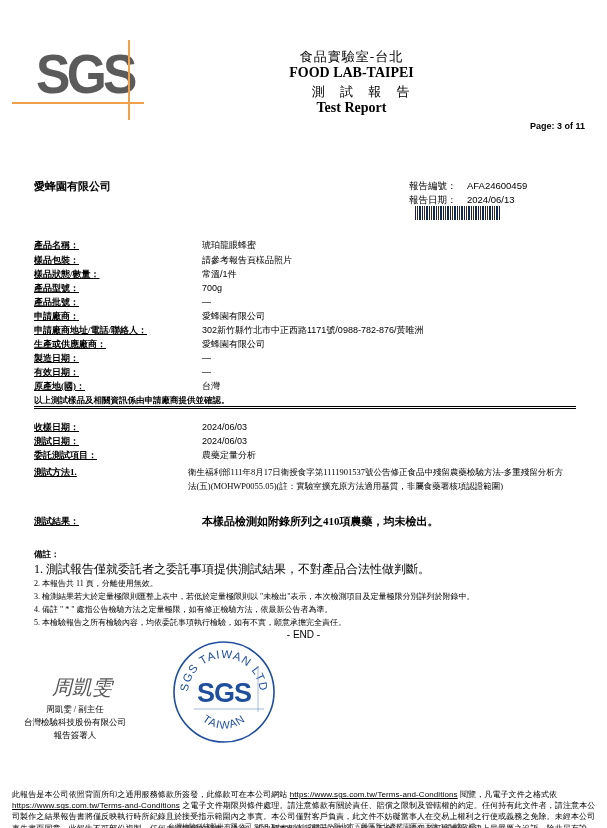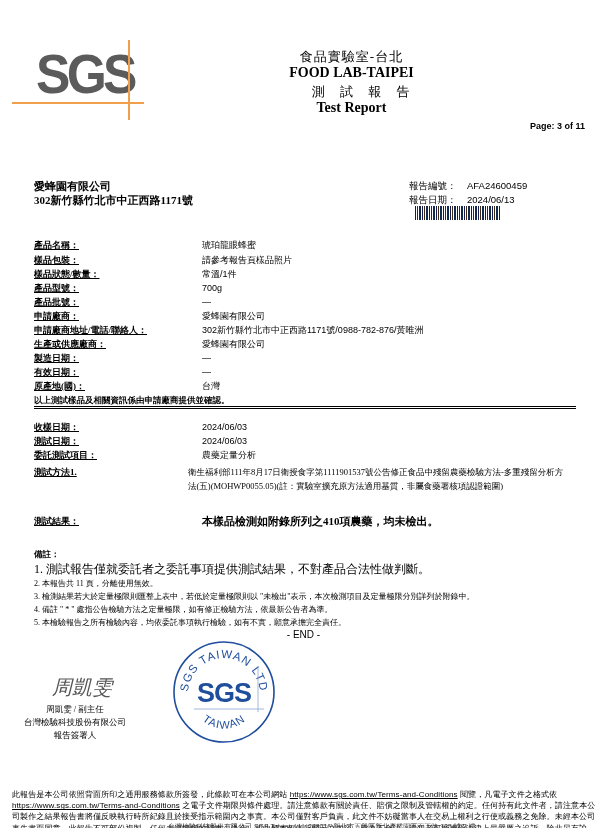--- a/index.html
+++ b/index.html
@@ -71,21 +71,20 @@
 </div>
 
 <div class="abs hdr hdr1 serif">食品實驗室-台北</div>
 <div class="abs hdr hdr2 serif">FOOD LAB-TAIPEI</div>
 <div class="abs hdr hdr3 serif">測 試 報 告</div>
 <div class="abs hdr hdr4 serif">Test Report</div>
 <div class="abs page-no">Page: 3 of 11</div>
 
 <div class="abs client serif">
   <div>愛蜂園有限公司</div>
-  <div>302新竹縣竹北市中正西路1171號</div>
 </div>
 
 <div class="abs repmeta">
   <div><span class="lbl serif">報告編號：</span><span>AFA24600459</span></div>
   <div><span class="lbl serif">報告日期：</span><span>2024/06/13</span></div>
 </div>
 <div class="abs barcode"></div>
 
 <div class="abs field" style="top:239px;">
     <span class="k serif">產品名稱：</span>

